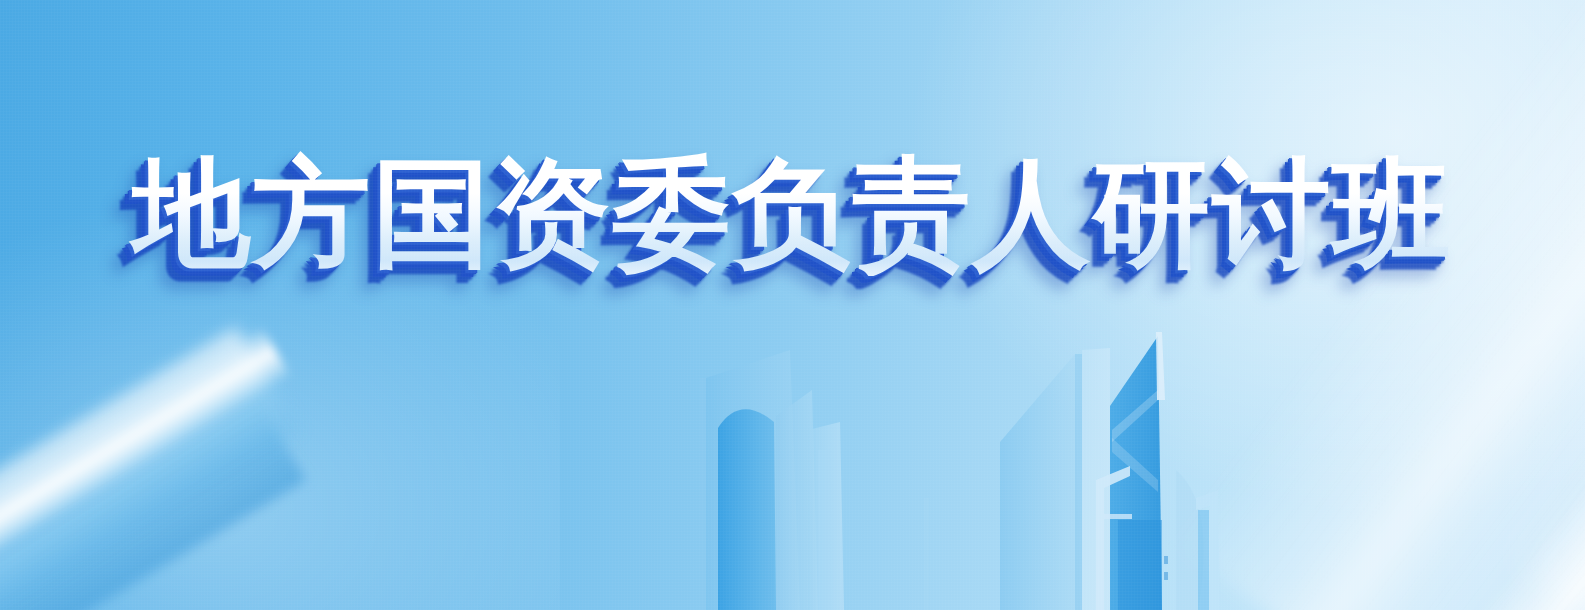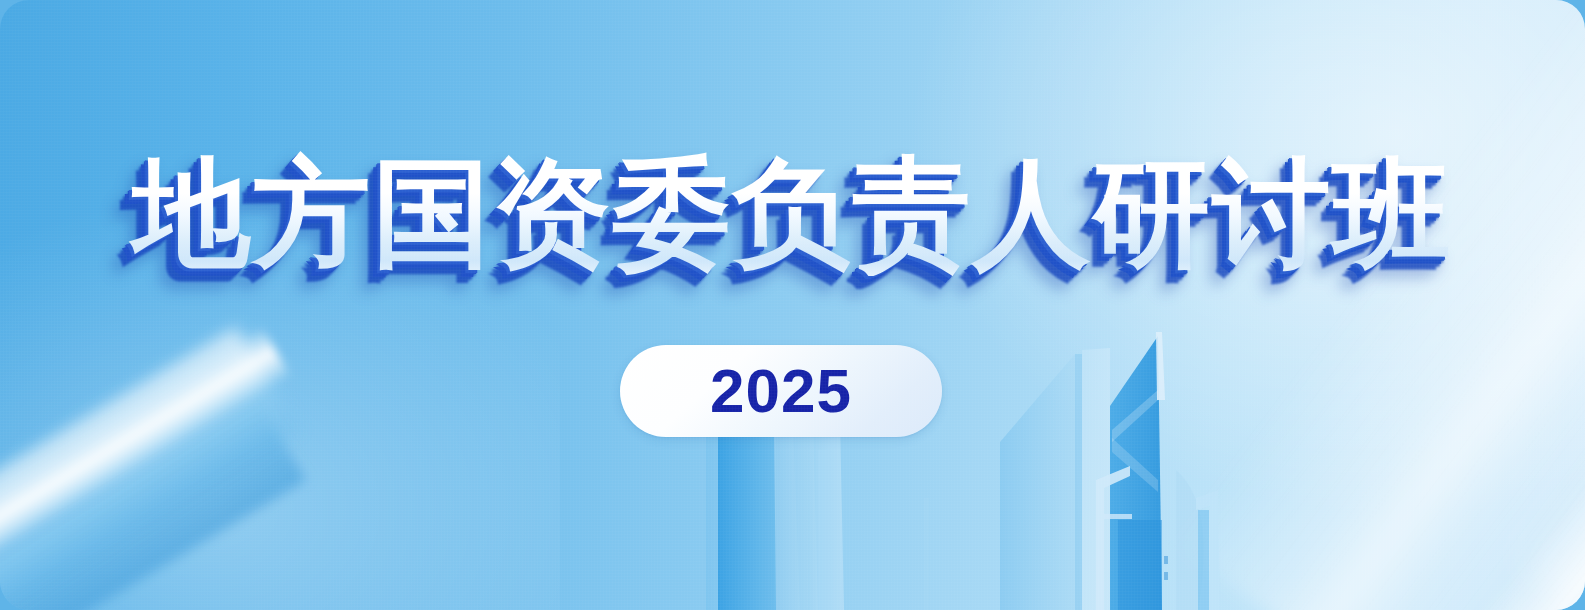--- a/index.html
+++ b/index.html
@@ -17,21 +17,20 @@
     background:
       linear-gradient(100deg,
         #4aa9e4 0%,
         #58b2e9 14%,
         #6cbcec 30%,
         #86c9f0 46%,
         #a2d6f4 62%,
         #bae2f8 76%,
         #c9e8fa 88%,
         #d2ebfb 100%);
-    border-radius: 29px;
   }
 
   
   .glow-tr {
     position:absolute; top:-180px; right:-140px;
     width:820px; height:700px;
     background:radial-gradient(ellipse at 60% 45%,
        rgba(255,255,255,.55) 0%,
        rgba(255,255,255,.26) 38%,
        rgba(255,255,255,0) 70%);
@@ -282,18 +281,15 @@
   <div class="beam beam-br"></div>
 
   <div class="swoosh-wrap">
     <div class="swoosh-c"></div>
     <div class="swoosh-b"></div>
     <div class="swoosh-a"></div>
   </div>
 
   <div class="title">地方国资委负责人研讨班</div>
 
-  <div class="badge">
-    <span class="badge-text">2025</span>
-  </div>
 
   <div class="grain"></div>
 </div>
 
 </body></html>

